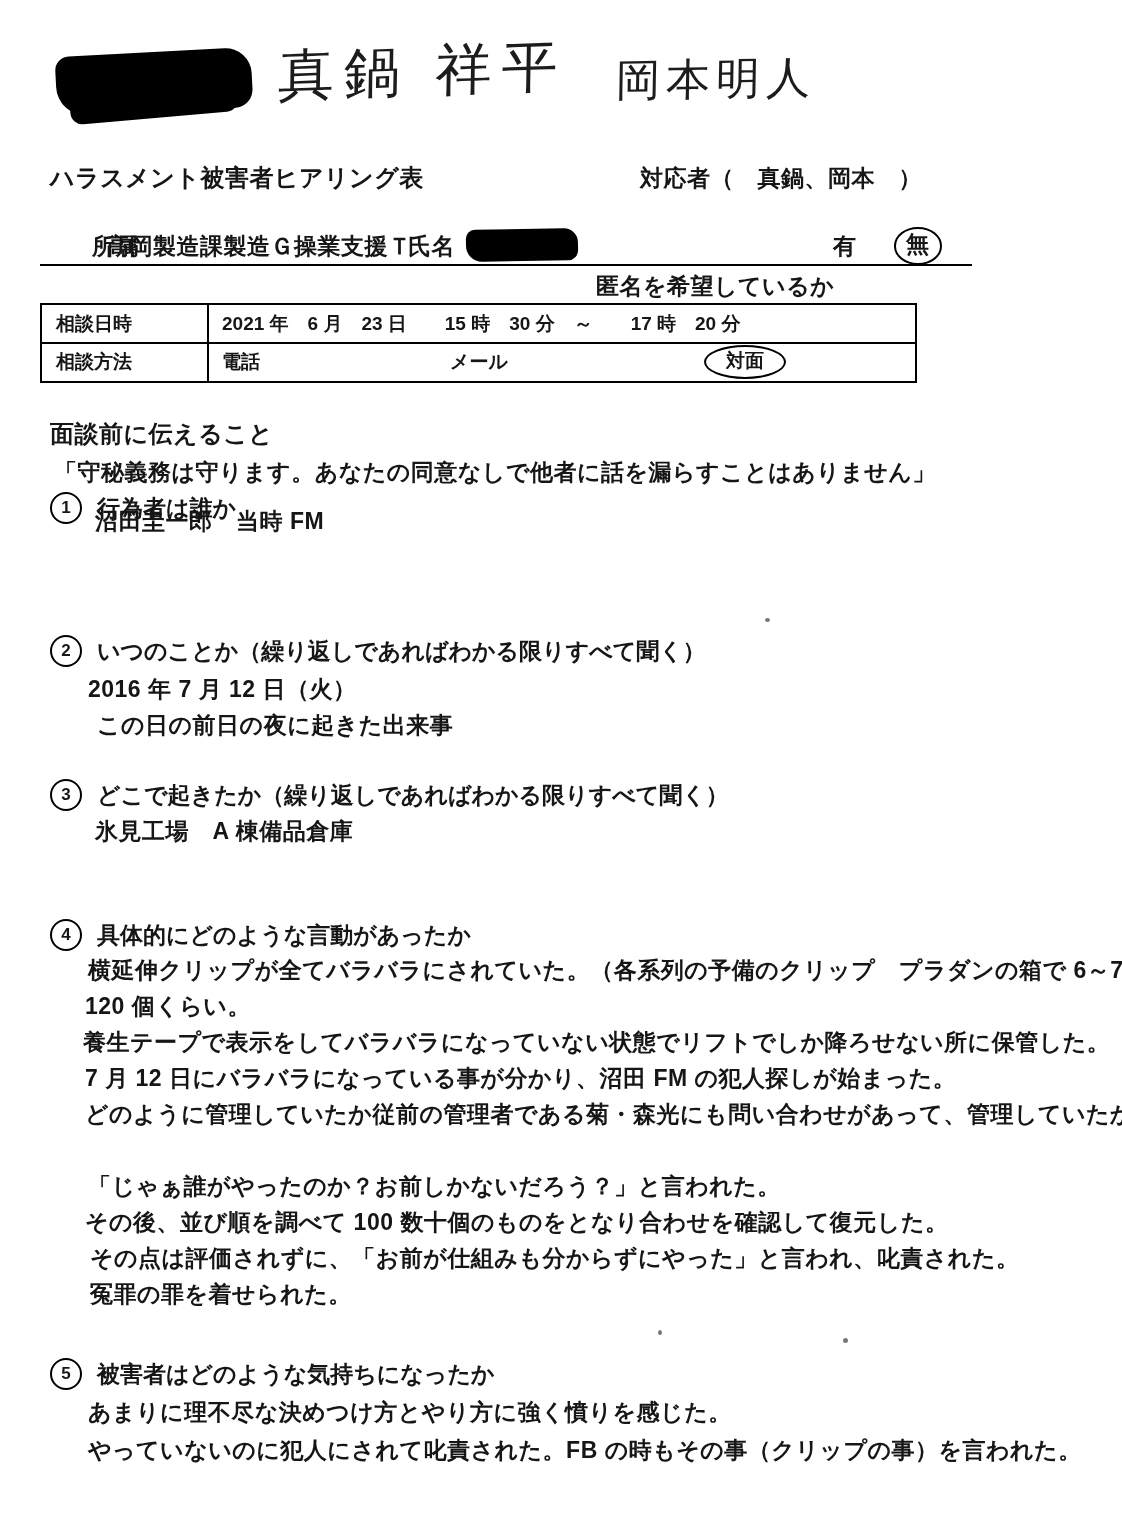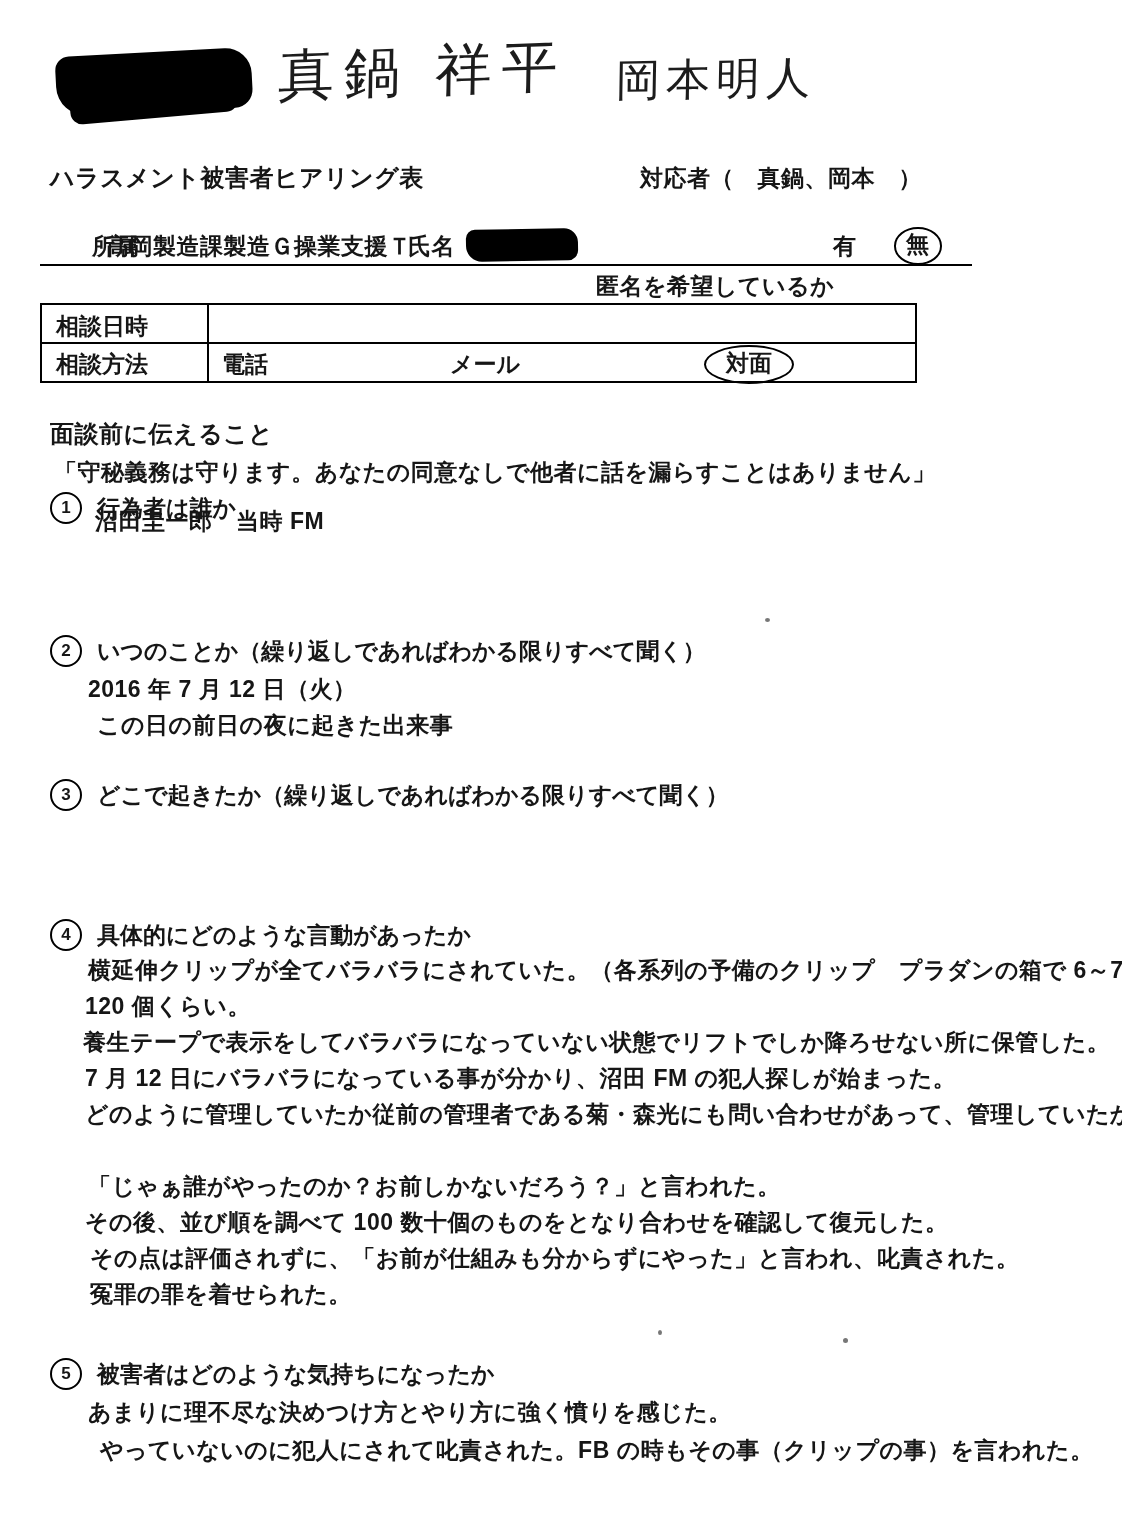--- a/index.html
+++ b/index.html
@@ -12,21 +12,21 @@
   .heading{font-size:24px; font-weight:700;}
   .hand{position:absolute; font-weight:500; color:#1c1c1c; white-space:nowrap;}
   .redaction{position:absolute; background:#000;}
   .redact-inline{display:inline-block; width:54px; height:22px; background:#000; border-radius:6px; vertical-align:-3px; margin:0 6px 0 8px;}
   .ellipse{border:2.5px solid #000; border-radius:50%;}
   .qrow{position:absolute; left:50px; display:flex; align-items:center; gap:15px; font-size:23px; font-weight:700; white-space:nowrap;}
   .qnum{width:28px; height:28px; border:2px solid #000; border-radius:50%; display:inline-flex; align-items:center; justify-content:center; font-size:17px; font-weight:700; flex:0 0 auto;}
   .tbl{position:absolute; left:40px; top:303px; width:873px; height:76px; border:2.5px solid #000;}
   .tbl .vline{position:absolute; left:165px; top:0; bottom:0; width:2px; background:#000;}
   .tbl .hline{position:absolute; left:0; right:0; top:37px; height:2px; background:#000;}
-  .tbl .cellt{position:absolute; font-size:23px; font-weight:700; white-space:nowrap;}
+  .tbl .cellt{position:absolute; font-size:19px; font-weight:700; white-space:nowrap;}
   .underline{position:absolute; background:#000;}
   .speck{position:absolute; background:#777; border-radius:50%;}
 </style>
 </head>
 <body>
 
 <div class="page">
 
   <div class="redaction" style="left:56px; top:52px; width:196px; height:60px; border-radius:14px 26px 18px 30px; transform:rotate(-3deg);"></div>
   <div class="redaction" style="left:70px; top:92px; width:168px; height:26px; border-radius:12px; transform:rotate(-5deg);"></div>
@@ -42,20 +42,21 @@
   <div class="redaction" style="left:466px; top:229px; width:112px; height:32px; border-radius:9px 14px 10px 16px; transform:rotate(-1deg);"></div>
   <div class="t" style="left:596px; top:233px;margin-top:40px;">匿名を希望しているか</div>
   <div class="t" style="left:833px; top:233px;">有</div>
   <div class="t ellipse" style="left:894px; top:227px; padding:2px 10px 4px 10px;">無</div>
   <div class="underline" style="left:40px; top:264px; width:932px; height:2px;"></div>
 
   <div class="tbl">
     <div class="vline"></div>
     <div class="hline"></div>
     <div class="cellt" style="left:14px; top:6px;">相談日時</div>
+    <div class="cellt" style="left:180px; top:6px;">2021 年　6 月　23 日　　15 時　30 分　～　　17 時　20 分</div>
     <div class="cellt" style="left:14px; top:44px;">相談方法</div>
     <div class="cellt" style="left:180px; top:44px;">電話</div>
     <div class="cellt" style="left:408px; top:44px;">メール</div>
     <div class="cellt ellipse" style="left:662px; top:40px; padding:1px 20px 3px 20px;">対面</div>
   </div>
 
   <div class="t heading" style="left:50px; top:420px;">面談前に伝えること</div>
   <div class="t" style="left:54px; top:459px;">「守秘義務は守ります。あなたの同意なしで他者に話を漏らすことはありません」</div>
 
   <div class="qrow" style="top:492px;">
@@ -70,20 +71,21 @@
     <span class="qnum">2</span>
     <span>いつのことか（繰り返しであればわかる限りすべて聞く）</span>
   </div>
   <div class="t" style="left:88px; top:676px;">2016 年 7 月 12 日（火）</div>
   <div class="t" style="left:97px; top:712px;">この日の前日の夜に起きた出来事</div>
 
   <div class="qrow" style="top:779px;">
     <span class="qnum">3</span>
     <span>どこで起きたか（繰り返しであればわかる限りすべて聞く）</span>
   </div>
+  <div class="t" style="left:95px; top:818px;">氷見工場　A 棟備品倉庫</div>
 
   <div class="qrow" style="top:919px;">
     <span class="qnum">4</span>
     <span>具体的にどのような言動があったか</span>
   </div>
   <div class="t" style="left:88px; top:957px;">横延伸クリップが全てバラバラにされていた。（各系列の予備のクリップ　プラダンの箱で 6～7 箱）</div>
   <div class="t" style="left:85px; top:993px;">120 個くらい。</div>
   <div class="t" style="left:83px; top:1029px;">養生テープで表示をしてバラバラになっていない状態でリフトでしか降ろせない所に保管した。</div>
   <div class="t" style="left:85px; top:1065px;">7 月 12 日にバラバラになっている事が分かり、沼田 FM の犯人探しが始まった。</div>
   <div class="t" style="left:85px; top:1101px;">どのように管理していたか従前の管理者である菊・森光にも問い合わせがあって、管理していたか確</div>
@@ -93,15 +95,15 @@
   <div class="t" style="left:90px; top:1281px;">冤罪の罪を着せられた。</div>
 
   <div class="speck" style="left:658px; top:1330px; width:4px; height:5px;"></div>
   <div class="speck" style="left:843px; top:1338px; width:5px; height:5px;"></div>
 
   <div class="qrow" style="top:1358px;">
     <span class="qnum">5</span>
     <span>被害者はどのような気持ちになったか</span>
   </div>
   <div class="t" style="left:88px; top:1399px;">あまりに理不尽な決めつけ方とやり方に強く憤りを感じた。</div>
-  <div class="t" style="left:88px; top:1437px;margin-left:12px;">やっていないのに犯人にされて叱責された。FB の時もその事（クリップの事）を言われた。</div>
+  <div class="t" style="left:88px; top:1437px;">やっていないのに犯人にされて叱責された。FB の時もその事（クリップの事）を言われた。</div>
 
 </div>
 
 </body></html>

